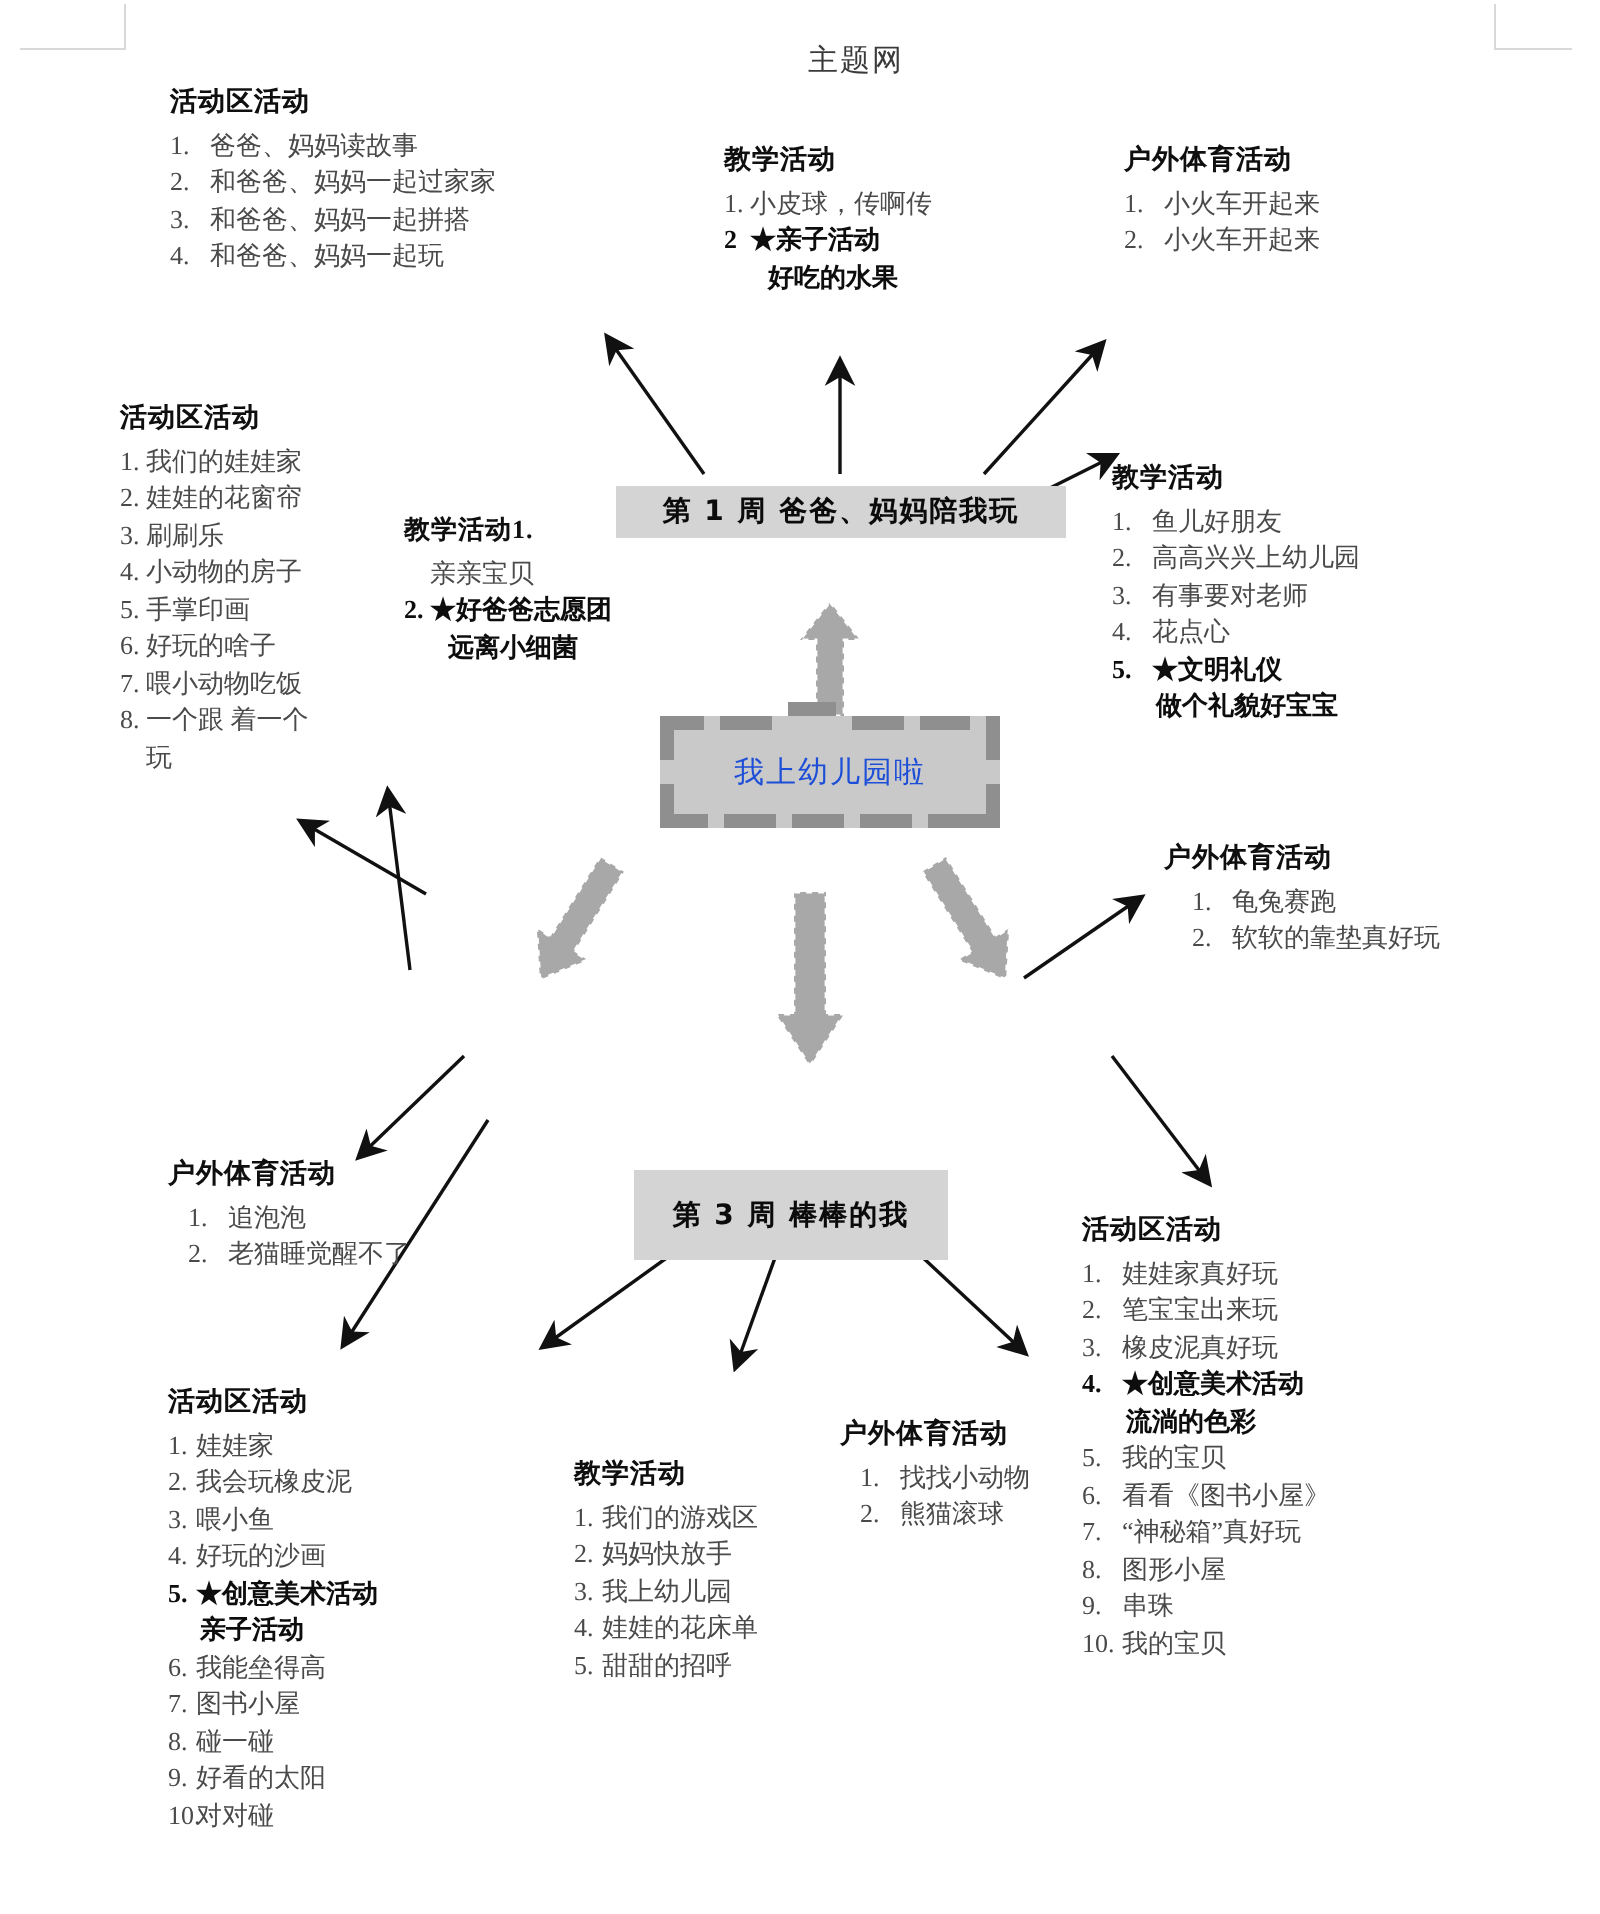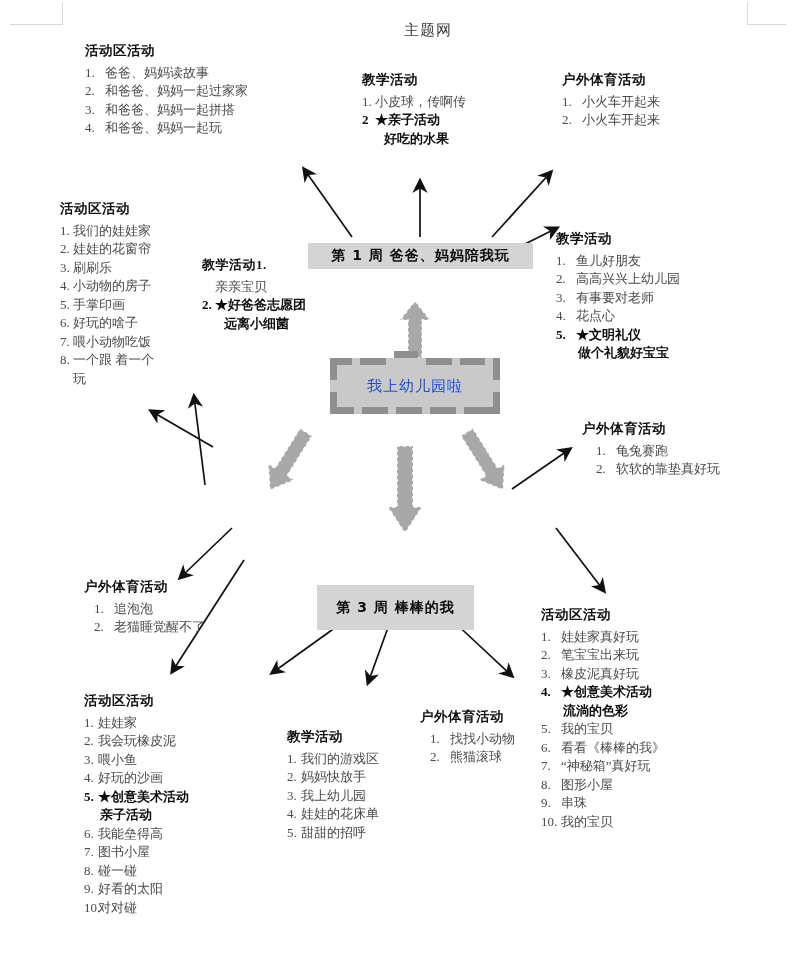--- a/index.html
+++ b/index.html
@@ -480,21 +480,21 @@
           <span class="num">4.</span>
           <span class="txt">★创意美术活动</span>
         </li>
         <li class="sub" style="padding-left: 22px;"><span class="txt">流淌的色彩</span></li>
         <li>
           <span class="num">5.</span>
           <span class="txt">我的宝贝</span>
         </li>
         <li>
           <span class="num">6.</span>
-          <span class="txt">看看《棒棒的我》</span>
+          <span class="txt">看看《图书小屋》</span>
         </li>
         <li>
           <span class="num">7.</span>
           <span class="txt">“神秘箱”真好玩</span>
         </li>
         <li>
           <span class="num">8.</span>
           <span class="txt">图形小屋</span>
         </li>
         <li>

